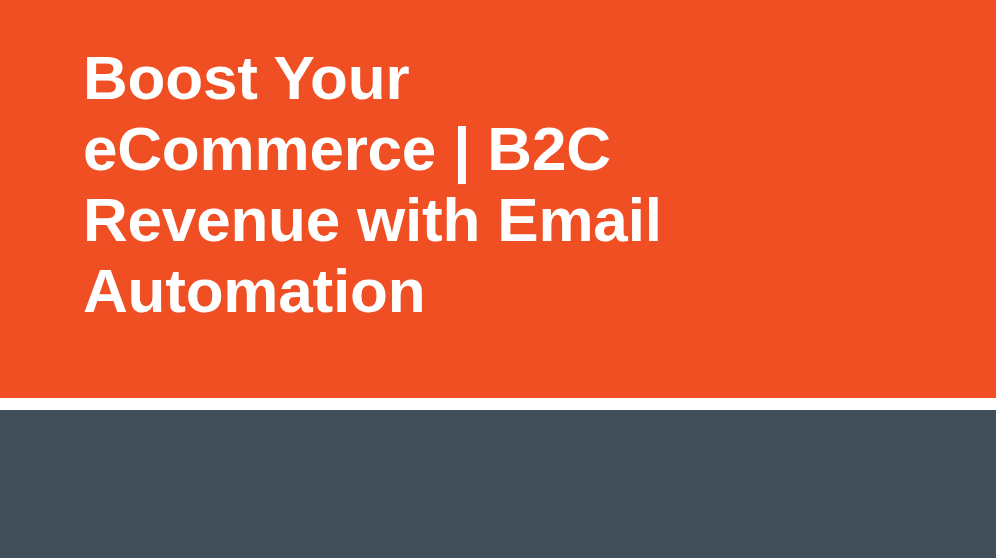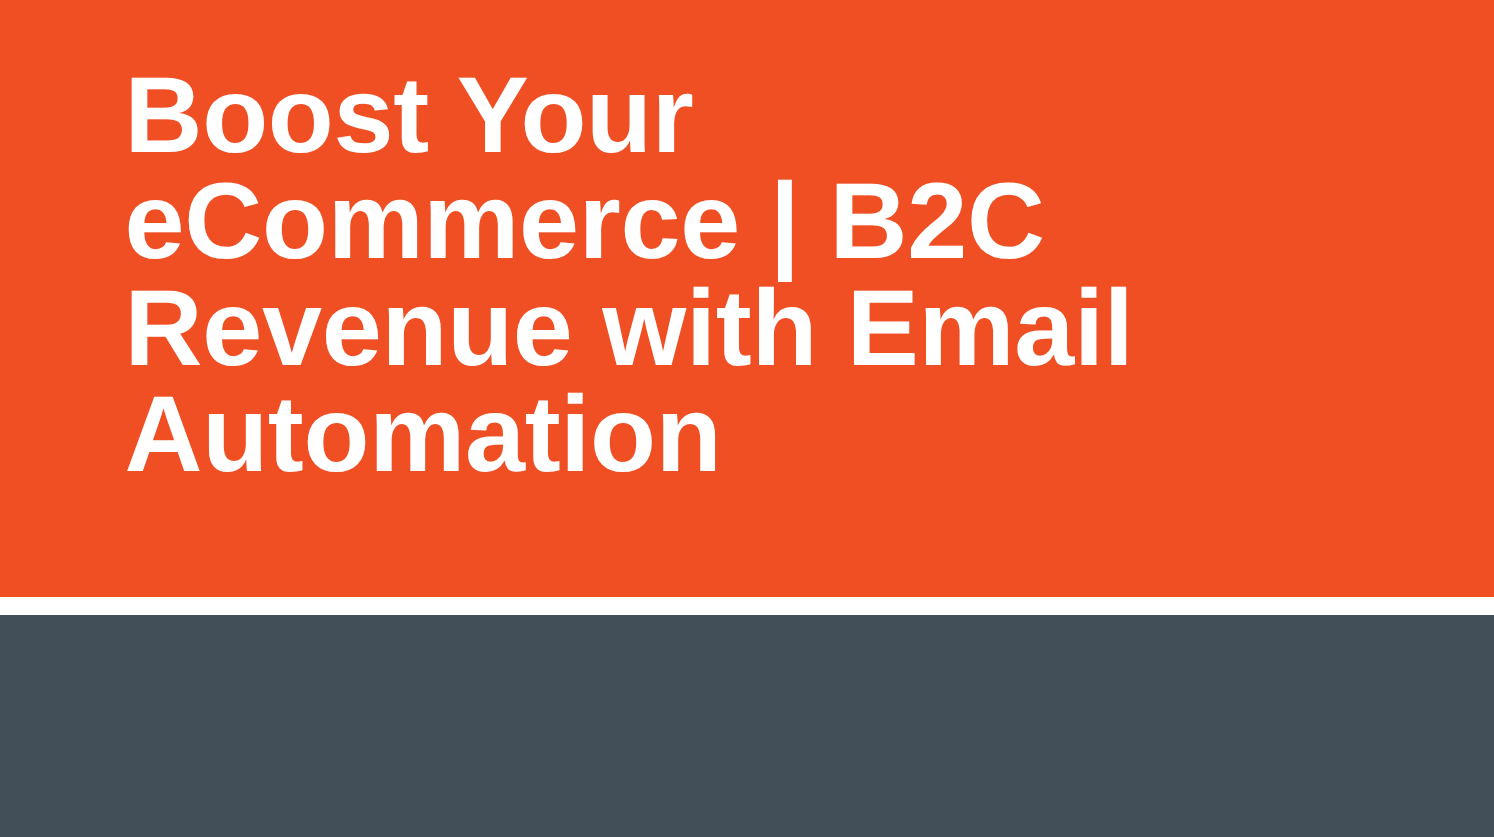--- a/index.html
+++ b/index.html
@@ -26,21 +26,21 @@
     background: #f04e23;
   }
   .hero-title {
     position: absolute;
     left: 83px;
     top: 42px;
     width: 700px;
     margin: 0;
     color: #ffffff;
     font-family: "Liberation Sans", sans-serif;
-    font-size: 72px;
+    font-size: 62px;
     font-weight: bold;
     line-height: 71px;
     letter-spacing: -0.2px;
     white-space: pre-line;
   }
 
   
   .divider {
     position: absolute;
     left: 0;

